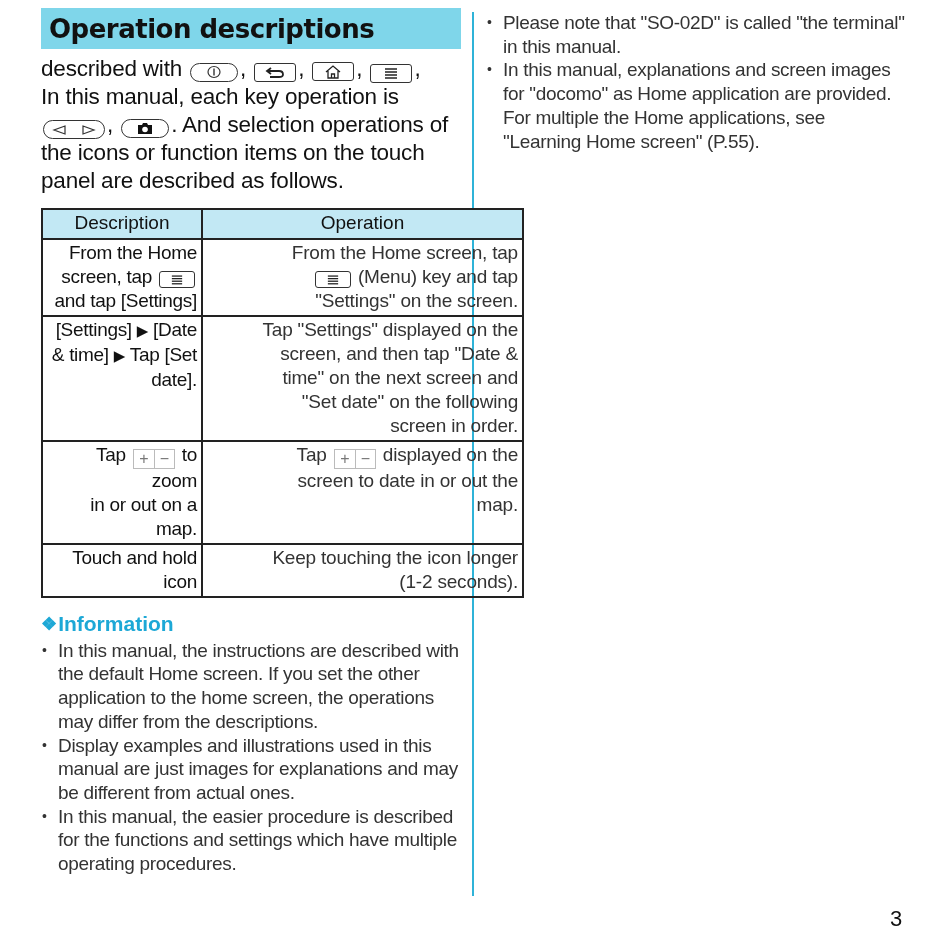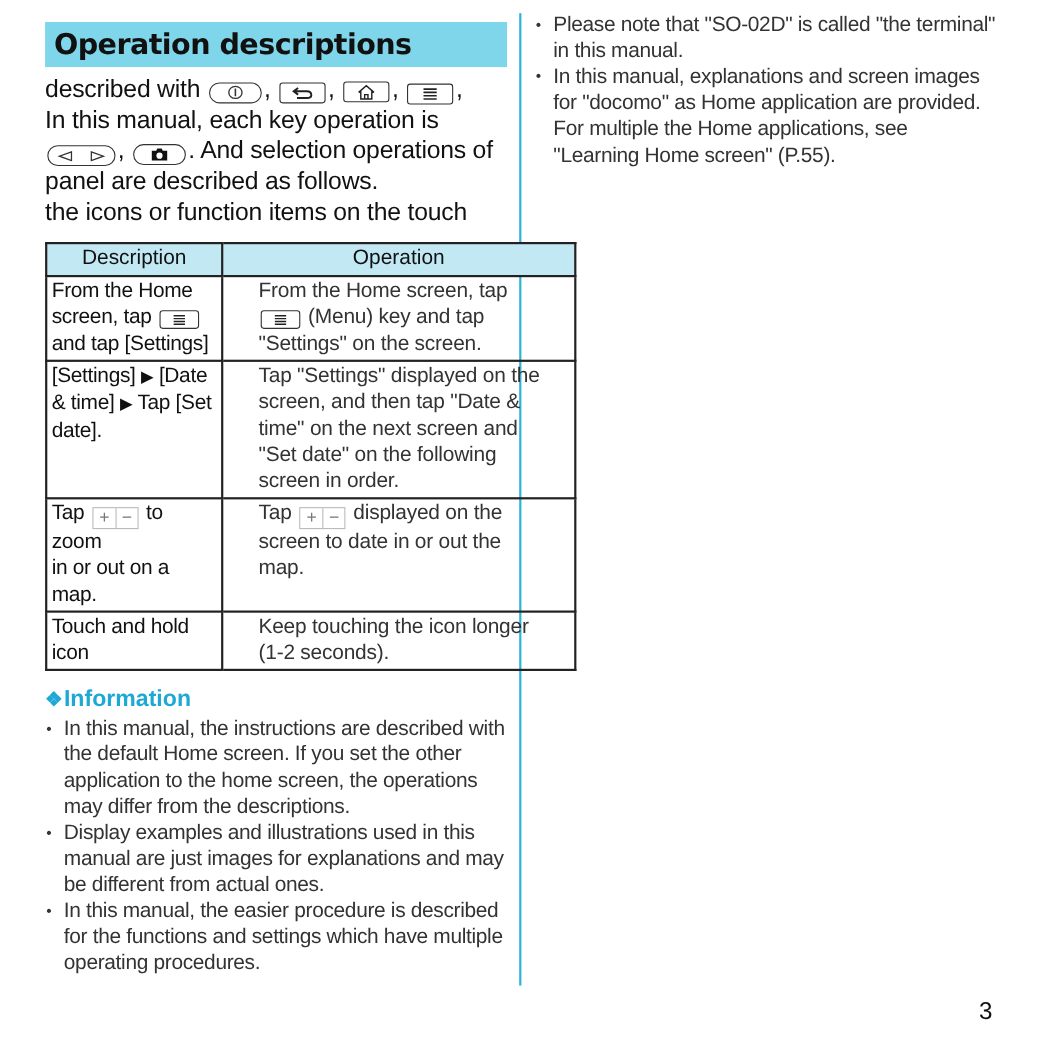--- a/index.html
+++ b/index.html
@@ -1,37 +1,37 @@
 <!DOCTYPE html>
 <html><head>
 <meta charset="utf-8">
 <style>
   * { box-sizing: border-box; margin: 0; padding: 0; }
   html, body { width: 950px; height: 951px; background: #ffffff; overflow: hidden; }
   body { position: relative; font-family: "Liberation Sans", sans-serif; color: #1a1a1a; }
 
-  .left-col { position: absolute; left: 41px; top: 20px; width: 420px; }
+  .left-col { position: absolute; left: 41px; top: 8px; width: 420px; }
   .right-col { position: absolute; left: 486px; top: 8px; width: 420px; }
   .divider { position: absolute; left: 472px; top: 12px; width: 2px; height: 884px; background: #2fb3d8; }
 
   .title-bar { background: #7fd6ea; height: 41px; padding-left: 8px; display: flex; align-items: center; }
   .title-bar h1 { font-family: "DejaVu Sans", sans-serif; font-weight: bold; font-size: 26px; letter-spacing: -0.5px; color: #111; }
 
   .intro { margin-top: 6px; font-size: 22.5px; line-height: 27.8px; color: #111; letter-spacing: -0.2px; }
   .intro .ln { display: block; white-space: nowrap; }
 
   .key { display: inline-flex; align-items: center; justify-content: center; vertical-align: -3px; border: 1.4px solid #333; height: 19px; background: #fff; margin: 0 2px; }
   .key.rect { width: 42px; border-radius: 3px; }
   .key.pill { width: 48px; border-radius: 10px; }
   .key.pill-wide { width: 62px; border-radius: 10px; justify-content: space-around; }
   .key svg { display: block; }
   .key.small { width: 36px; height: 17px; vertical-align: -2px; }
 
   table.ops { margin-top: 13px; width: 483px; border-collapse: collapse; font-size: 19px; line-height: 24px; }
-  table.ops th, table.ops td { border: 2px solid #222; vertical-align: top; text-align: left; padding: 1px 4px 2px 4px; }
+  table.ops th, table.ops td { border: 2px solid #222; vertical-align: top; text-align: right; padding: 1px 4px 2px 4px; }
   table.ops th { background: #c2e8f4; font-weight: normal; text-align: center; height: 30px; vertical-align: middle; color: #111; }
   table.ops td.desc { width: 160px; color: #111; letter-spacing: -0.3px; }
   table.ops td.op { color: #333; letter-spacing: -0.2px; padding-left: 32px; }
   .tri { font-size: 15px; }
   .zoomctl { display: inline-flex; vertical-align: -3px; border: 1px solid #bbb; height: 20px; margin: 0 2px; }
   .zoomctl span { width: 20px; display: flex; align-items: center; justify-content: center; color: #777; font-size: 16px; }
   .zoomctl span + span { border-left: 1px solid #bbb; }
 
   .info-head { margin-top: 14px; color: #1da8d6; font-weight: bold; font-size: 21px; display: flex; align-items: center; }
   .info-head .glyph { font-size: 18px; margin-right: 1px; }
@@ -90,22 +90,22 @@
             <path d="M1 1 L12 5 L1 9 Z" fill="none" stroke="#333" stroke-width="1.2"></path>
           </svg>
       </span><span>,</span>
       <span class="key pill">
         <svg width="16" height="13" viewBox="0 0 16 13">
             <path d="M1 3 H5 L6 1 H10 L11 3 H15 V12 H1 Z" fill="#111"></path>
             <circle cx="8" cy="7.5" r="2.8" fill="#fff"></circle>
           </svg>
       </span><span>. And selection operations of</span>
     </span>
+    <span class="ln">the icons or function items on the touch</span>
     <span class="ln">panel are described as follows.</span>
-    <span class="ln">the icons or function items on the touch</span>
   </p>
 
   <table class="ops">
     <thead>
       <tr>
         <th>Description</th>
         <th>Operation</th>
       </tr>
     </thead>
     <tbody>

